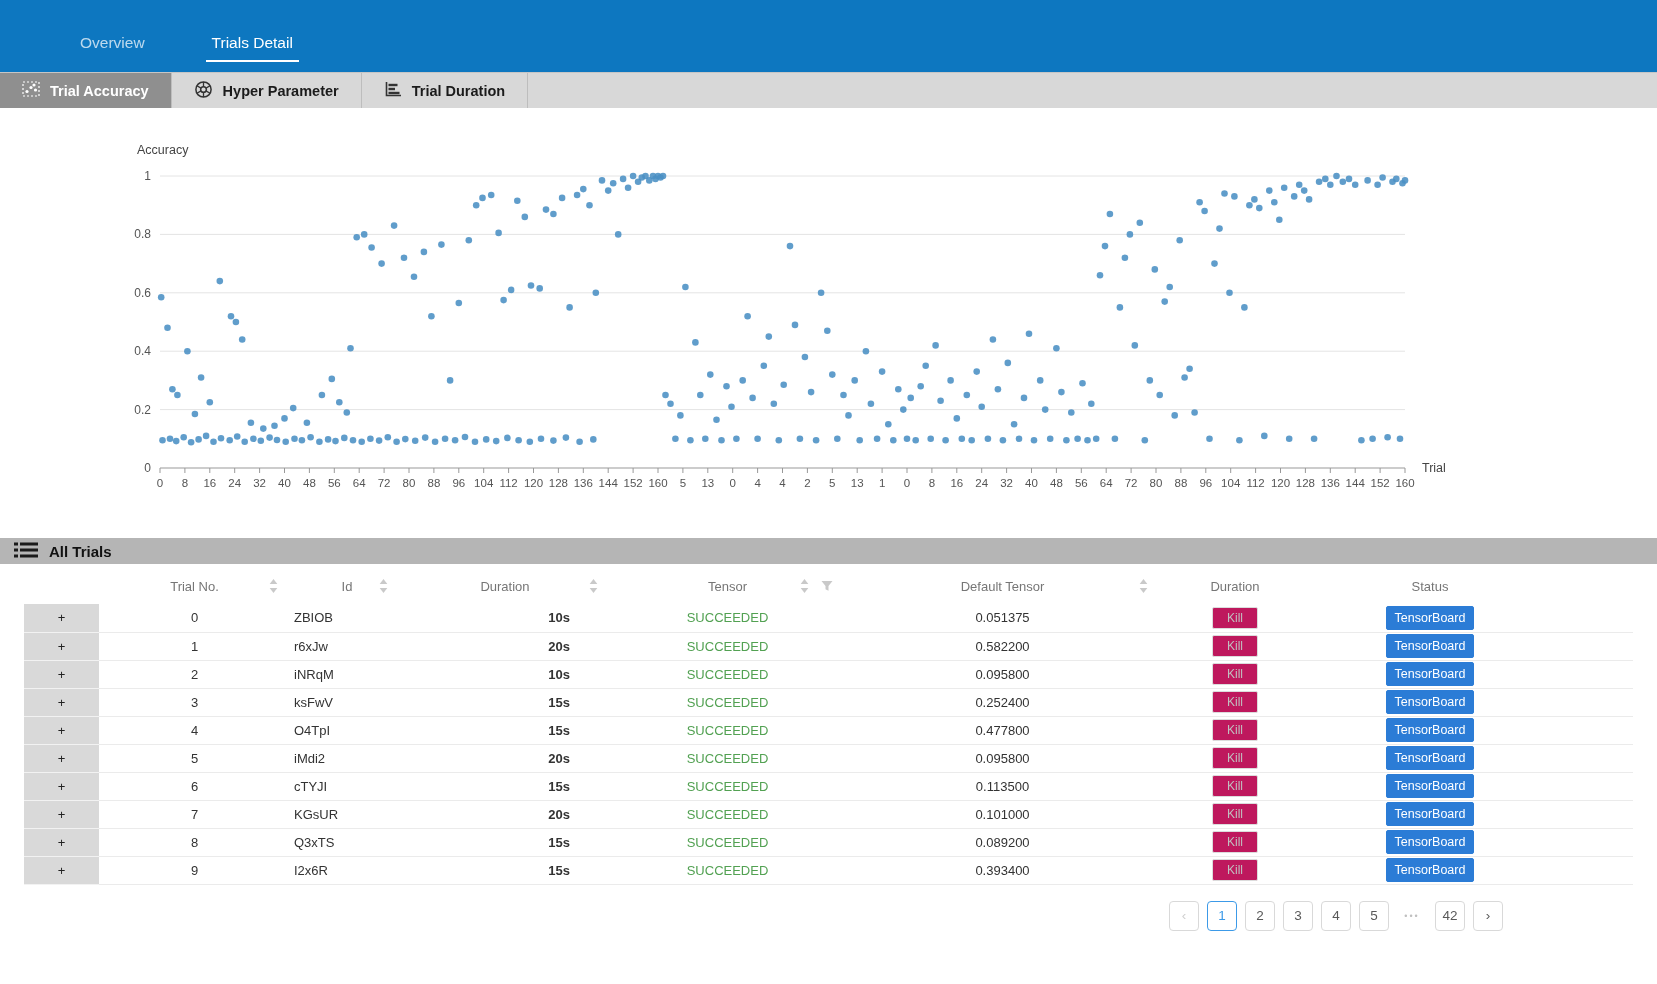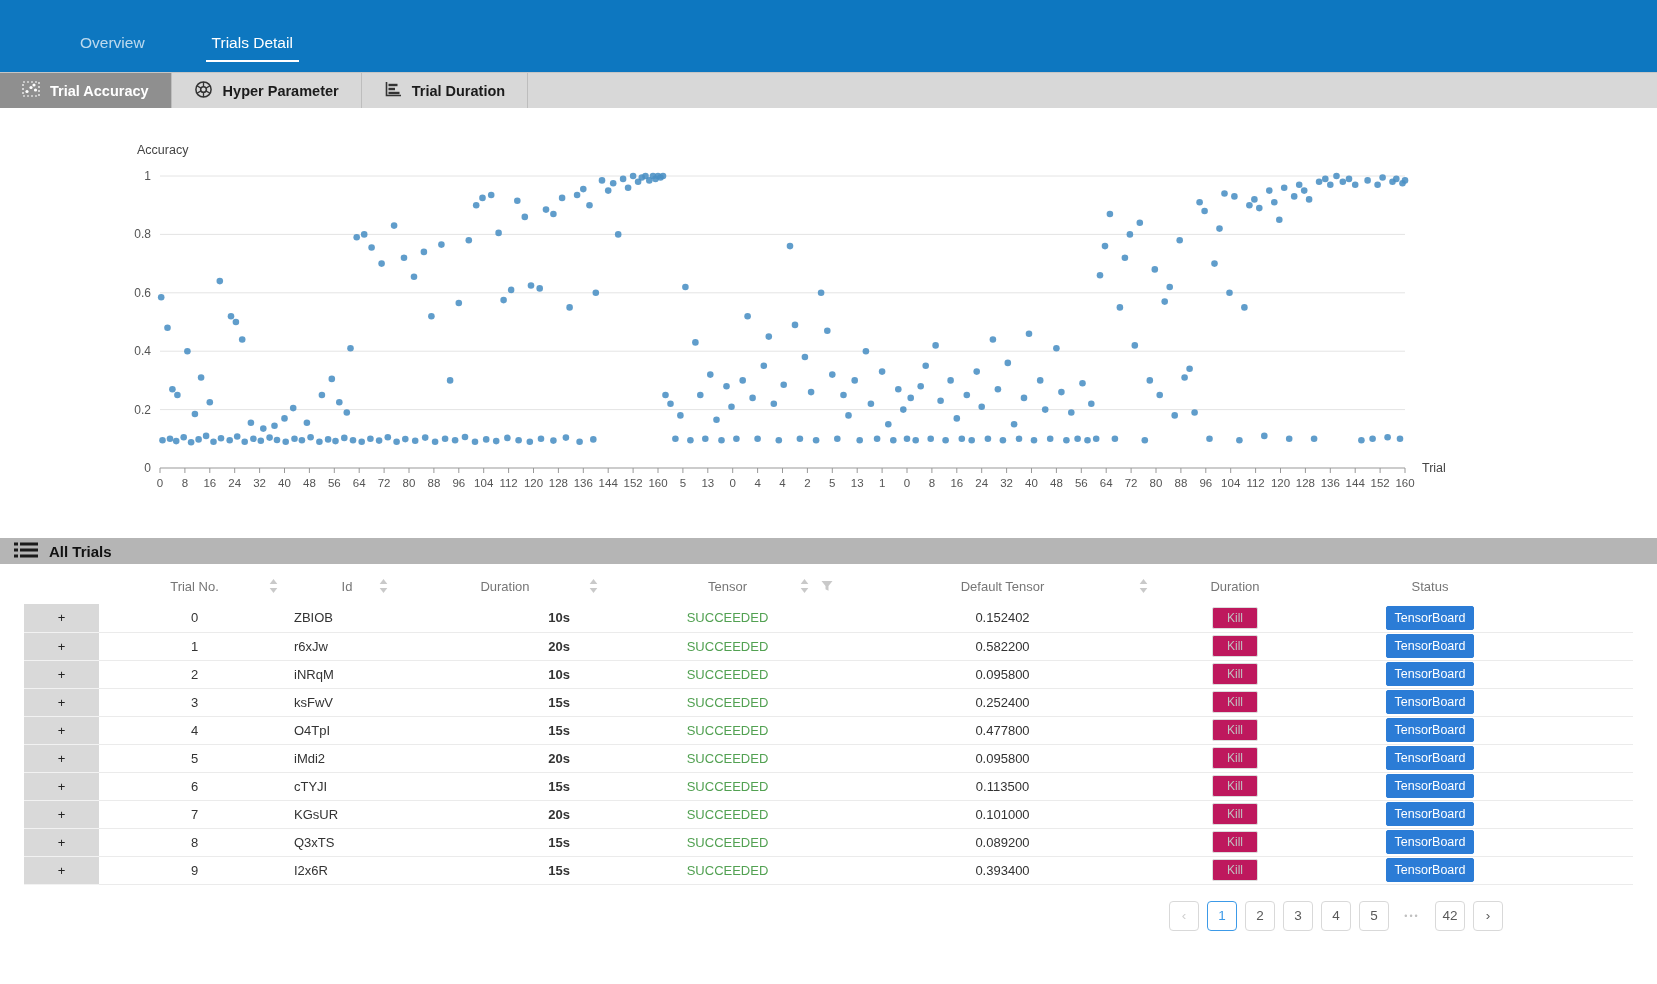--- a/index.html
+++ b/index.html
@@ -619,21 +619,21 @@
         <th></th>
       </tr>
     </thead>
     <tbody id="trials-tbody">
         <tr>
           <td class="c-expand">+</td>
           <td class="c-no">0</td>
           <td class="c-id">ZBIOB</td>
           <td class="c-dur">10s</td>
           <td class="c-status">SUCCEEDED</td>
-          <td class="c-metric">0.152402</td>
+          <td class="c-metric">0.051375</td>
           <td class="c-op"><button class="kill-btn">Kill</button></td>
           <td class="c-tensor"><button class="tb-btn">TensorBoard</button></td>
           <td></td>
         </tr>
         <tr>
           <td class="c-expand">+</td>
           <td class="c-no">1</td>
           <td class="c-id">r6xJw</td>
           <td class="c-dur">20s</td>
           <td class="c-status">SUCCEEDED</td>

